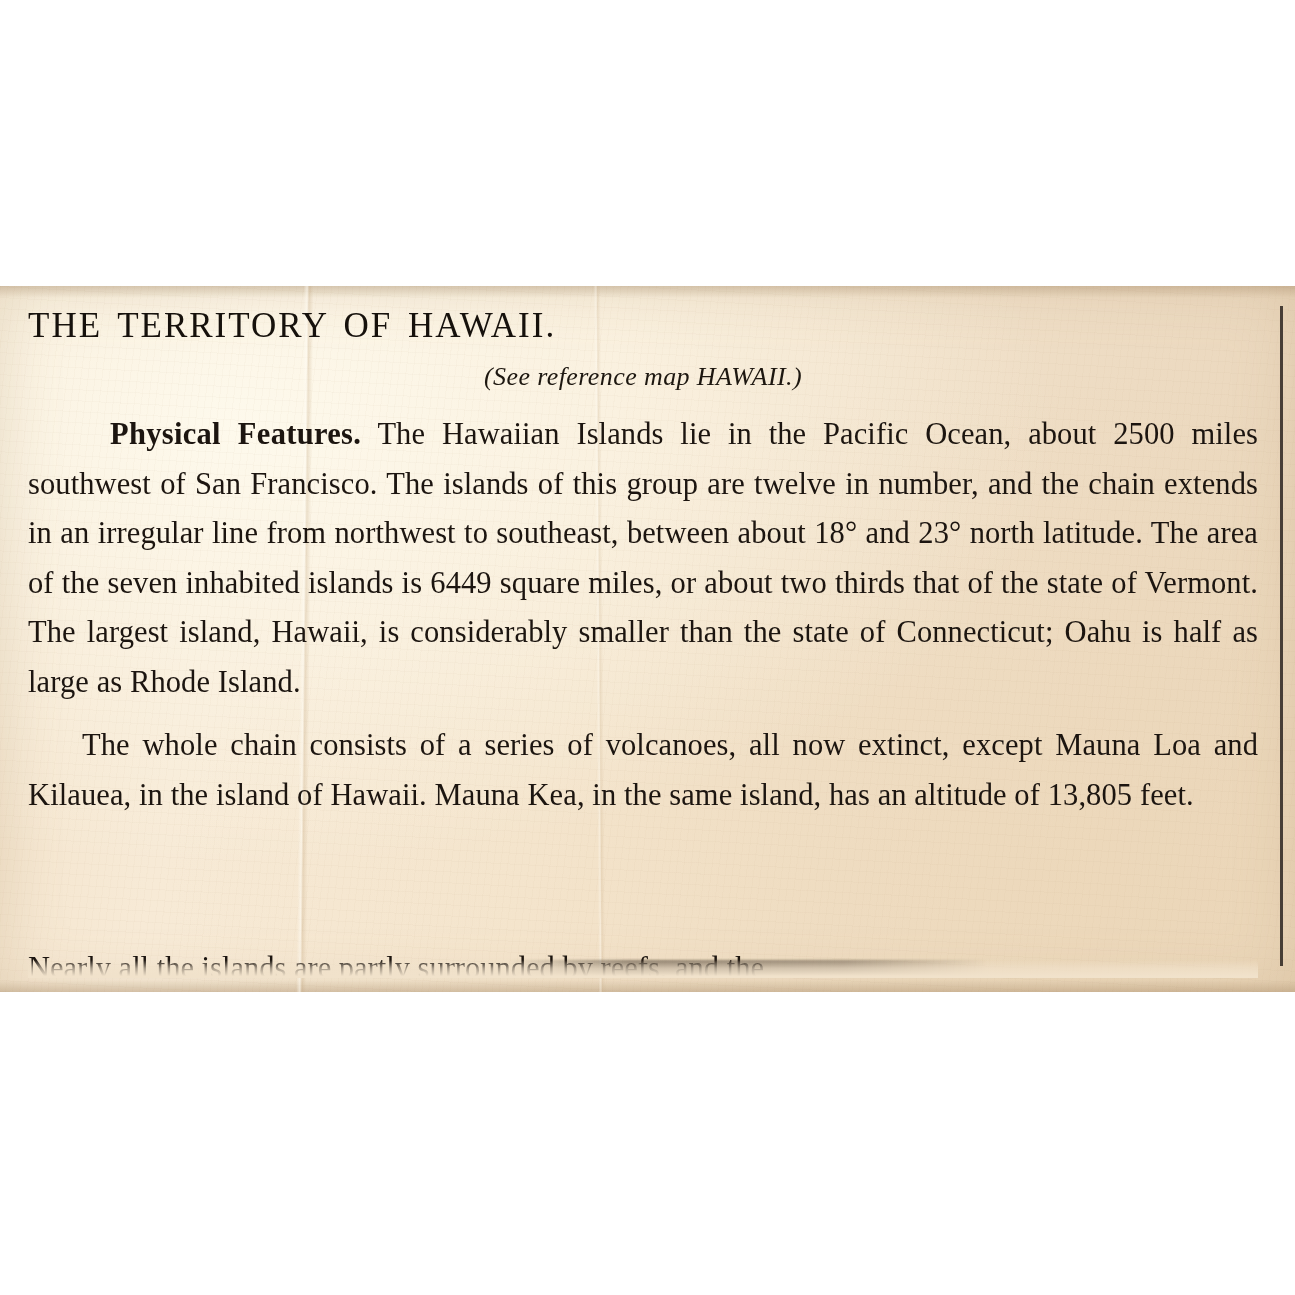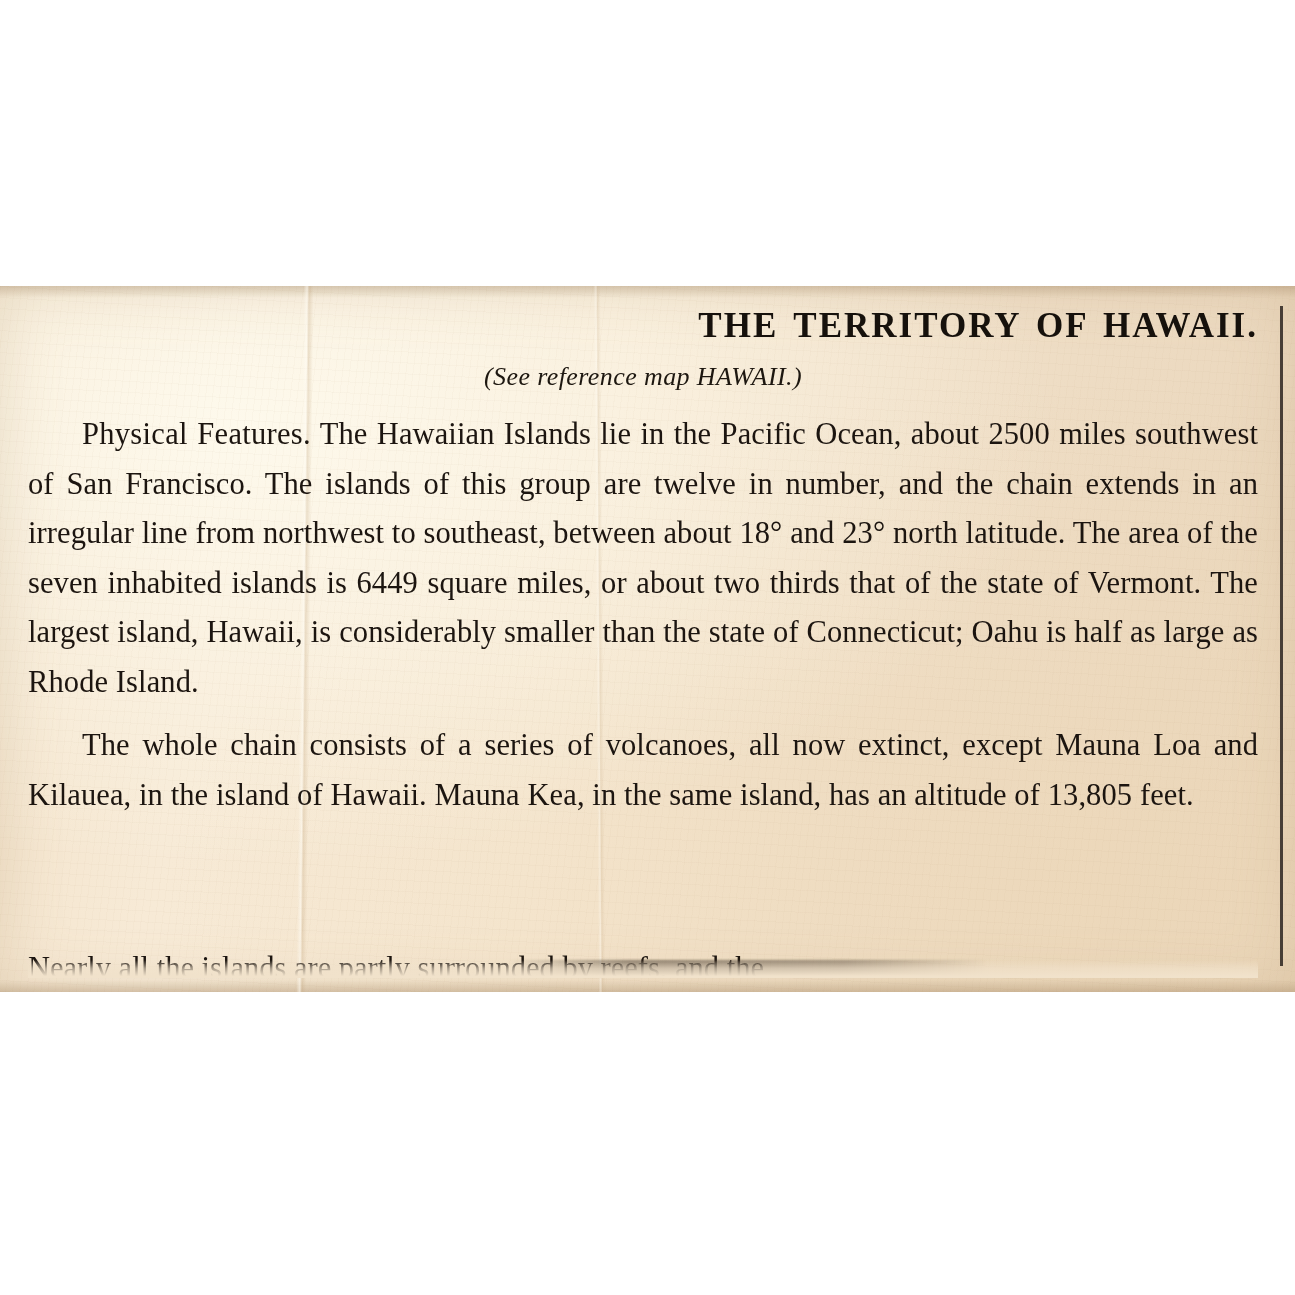--- a/index.html
+++ b/index.html
@@ -73,22 +73,22 @@
 
   .text-block {
     position: absolute;
     left: 28px;
     top: 14px;
     width: 1230px;
     color: #20180f;
     font-family: "Liberation Serif", "DejaVu Serif", serif;
   }
   .title {
-    text-align: right;
-    font-weight: bold;
+    text-align: left;
+    font-weight: normal;
     font-size: 35px;
     letter-spacing: 2.0px;
     margin: 6px 0 16px 0;
     color: #16110c;
     word-spacing: 5px;
   }
   .subtitle {
     text-align: center;
     font-style: italic;
     font-size: 26px;
@@ -100,22 +100,23 @@
     font-size: 30.5px;
     line-height: 49.5px;
     text-align: justify;
     text-justify: inter-word;
     margin: 14px 0 0 0;
     color: #1c1510;
     letter-spacing: 0.1px;
   }
   .para.first { margin-top: 18px; }
   .para .lead {
-    font-weight: normal;
+    font-weight: bold;
     letter-spacing: 0.3px;
+    margin-left: 28px;
   }
   .para.indent { text-indent: 54px; }
   .para.first { text-indent: 54px; }
 
   
   .cut-line {
     position: absolute;
     left: 28px;
     top: 658px;
     width: 1230px;

